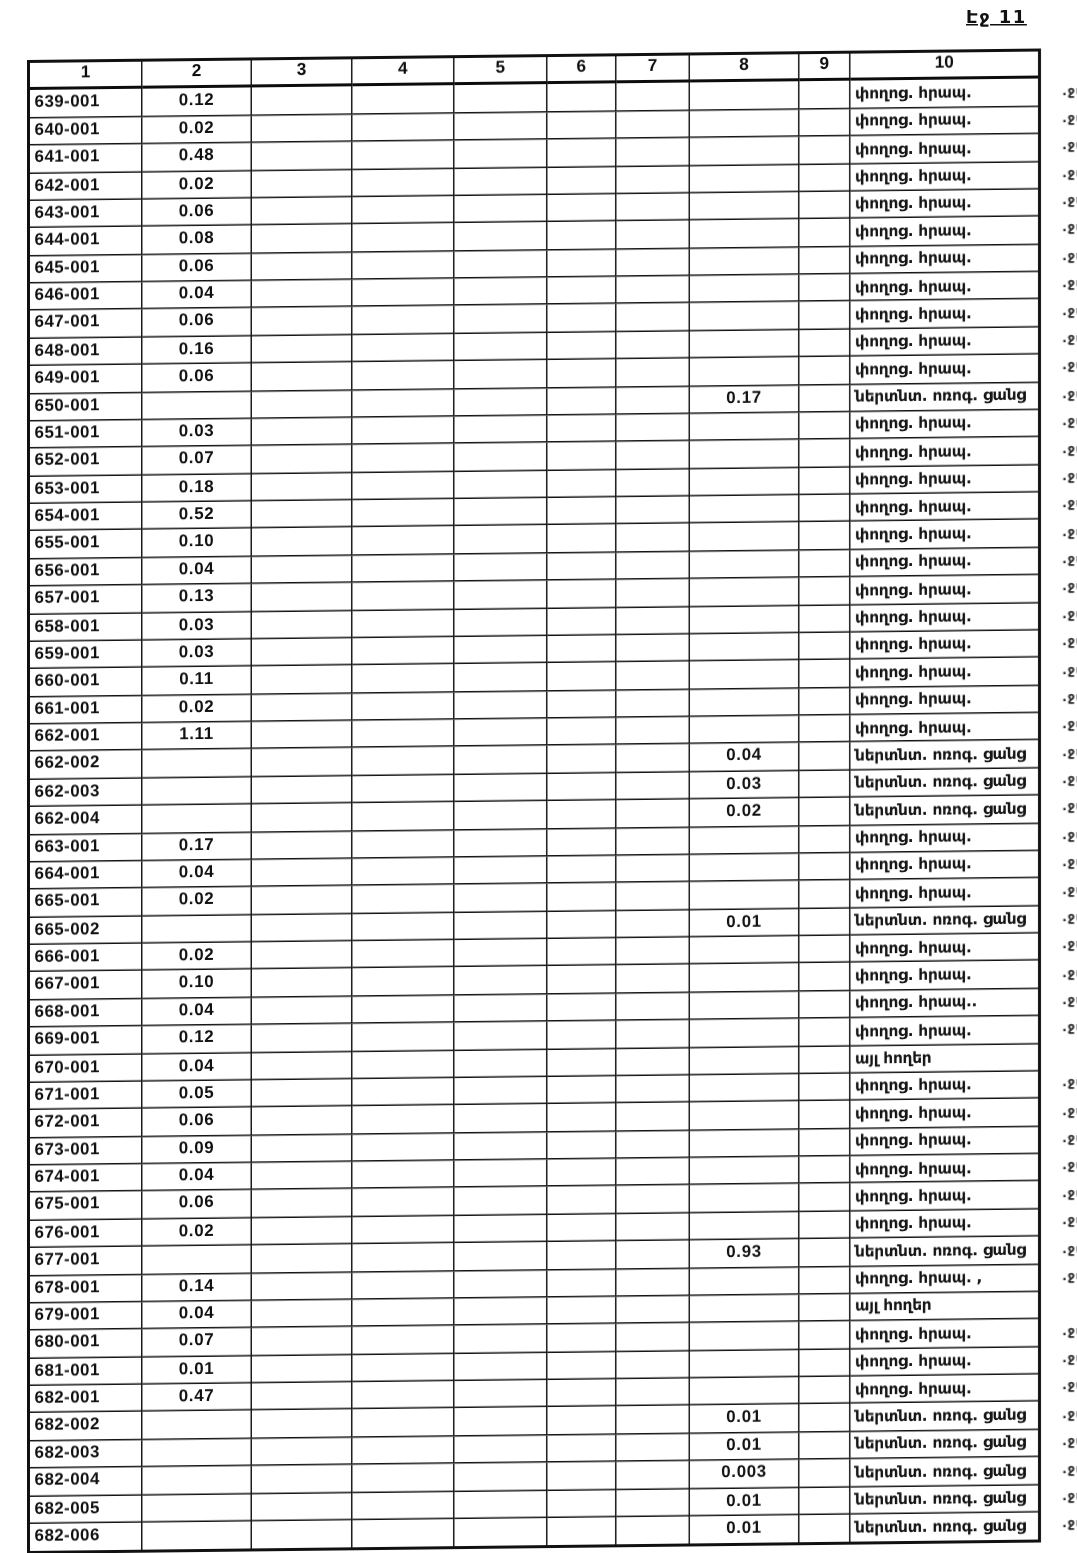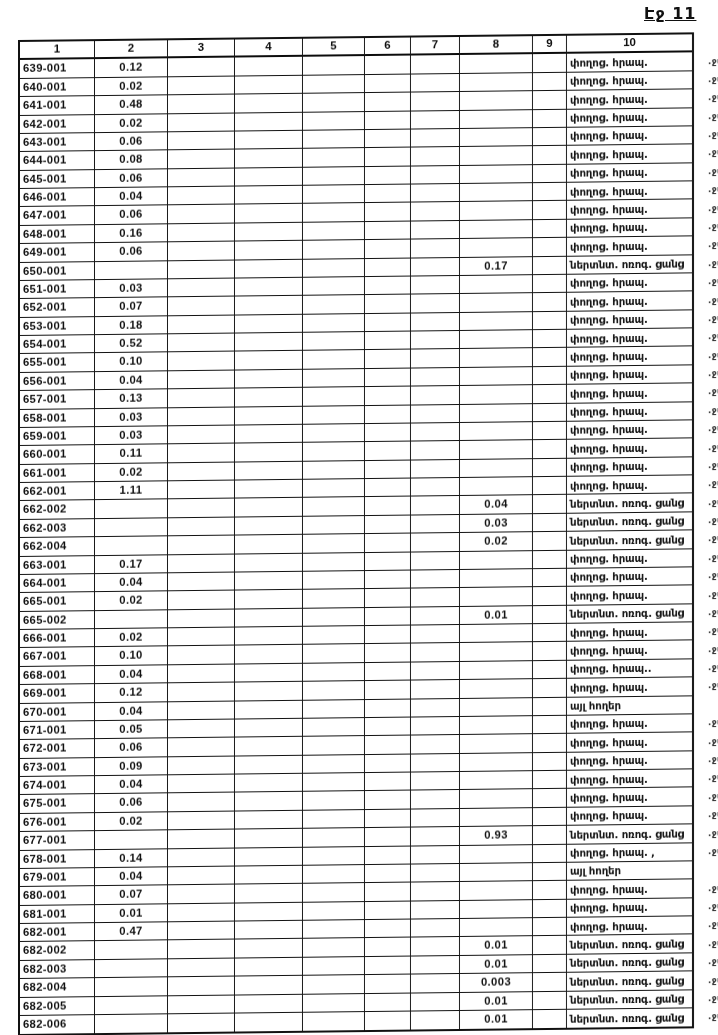--- a/index.html
+++ b/index.html
@@ -4,21 +4,21 @@
 <style>
   html,body{margin:0;padding:0;}
   body{
     width:718px;height:1035px;position:relative;overflow:hidden;
     background:#ffffff;
     font-family:"Liberation Sans","DejaVu Sans",sans-serif;
     color:#1a1a1a;
   }
   .page-header{
     position:absolute;top:4px;left:644px;
-    font-size:16px;font-weight:700;letter-spacing:1px;
+    font-size:12px;font-weight:700;letter-spacing:1px;
     color:#111;
     font-family:"DejaVu Sans","Liberation Sans",sans-serif;
     text-decoration:underline;
   }
   
   .sheet{
     position:absolute;left:18px;top:40px;
     transform:skewY(-0.65deg);
     transform-origin:0 0;
     filter:blur(0.22px) contrast(1.04);

